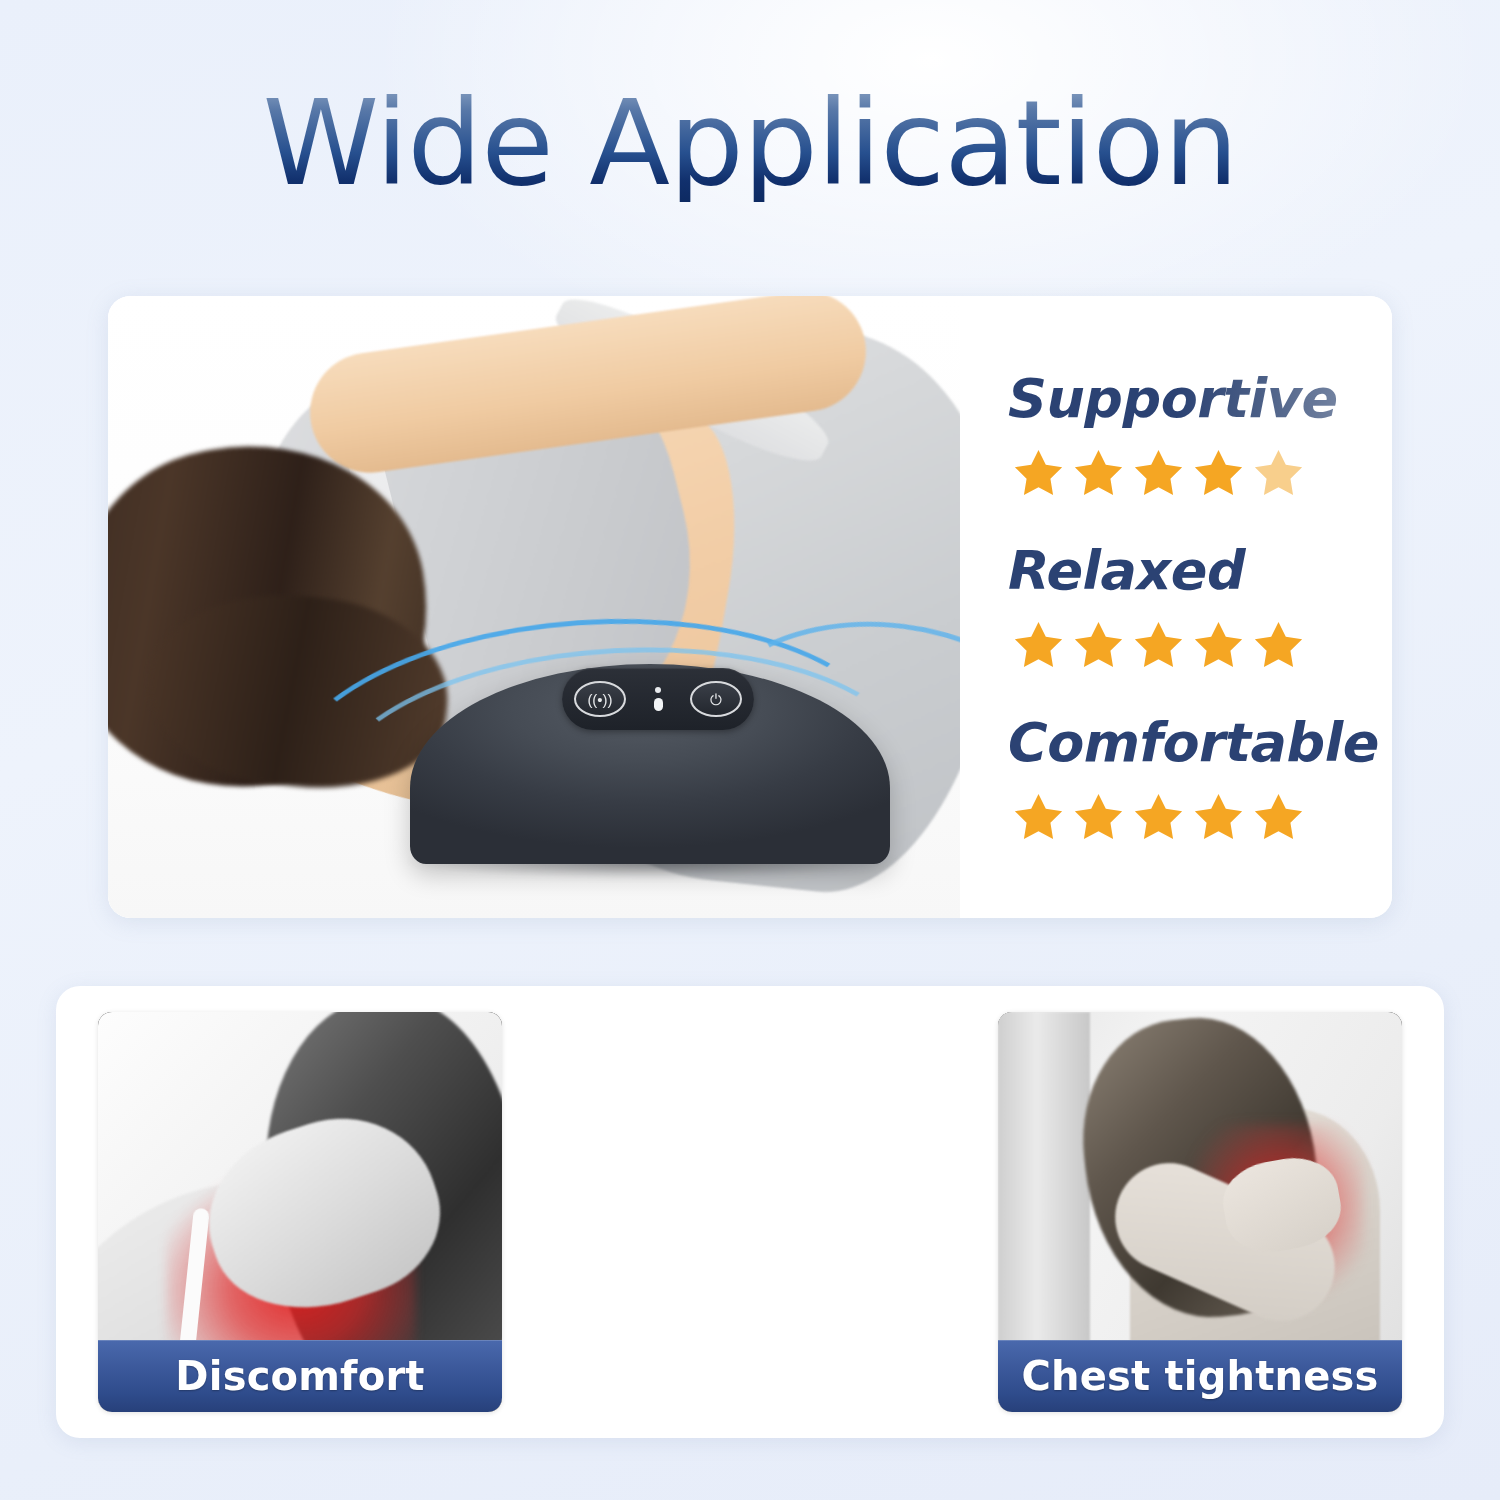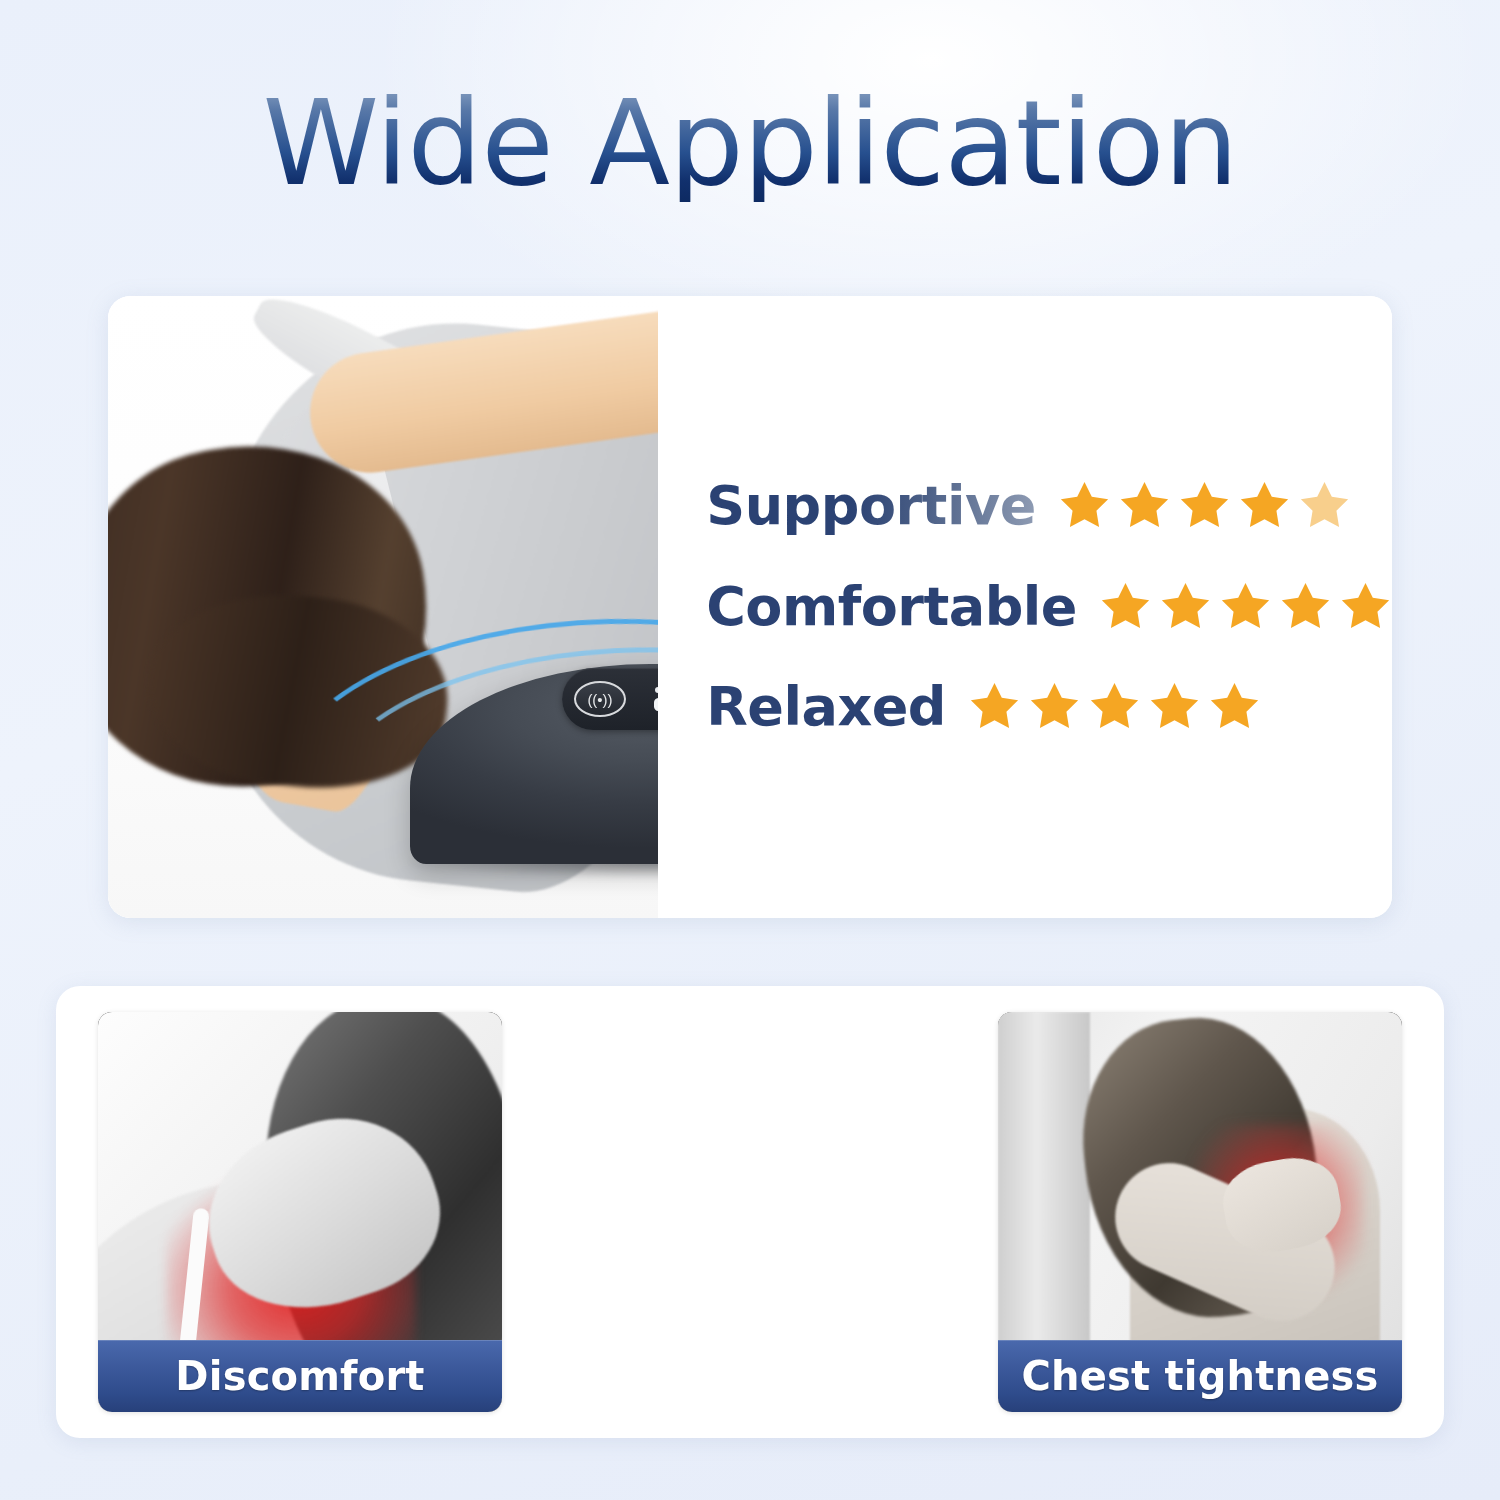--- a/index.html
+++ b/index.html
@@ -197,21 +197,21 @@
 
   
   .ratings {
     flex:1;
     background:#ffffff;
     display:flex; flex-direction:column;
     justify-content:center;
     padding:0 0 0 48px;
     gap:44px;
   }
-  .rating-row { display:flex; flex-direction:row; gap:18px; }
+  .rating-row { display:flex; flex-direction:column; gap:18px;font-style:italic; }
   .rating-label {
     font-size:54px;
     font-weight:bold;
     line-height:1.05;
     font-family:"DejaVu Sans","Liberation Sans",sans-serif;
     color:#2b4273;
     letter-spacing:-0.5px;
   }
   .rating-label.fade {
     background:linear-gradient(90deg,#2b4273 0%, #2b4273 44%, #4b5f86 66%, #8e9bb3 100%);
@@ -437,42 +437,42 @@
         <svg class="star" viewBox="0 0 24 24">
             <polygon fill="#f5a623" points="12,1.8 15.3,8.5 22.7,9.6 17.4,14.8 18.6,22.2 12,18.7 5.4,22.2 6.6,14.8 1.3,9.6 8.7,8.5"></polygon>
           </svg>
         <svg class="star" viewBox="0 0 24 24">
             <polygon fill="#f8cf8c" points="12,1.8 15.3,8.5 22.7,9.6 17.4,14.8 18.6,22.2 12,18.7 5.4,22.2 6.6,14.8 1.3,9.6 8.7,8.5"></polygon>
           </svg>
       </div>
     </div>
 
     <div class="rating-row">
-      <div class="rating-label">Comfortable</div>
+      <div class="rating-label">Relaxed</div>
       <div class="stars">
         <svg class="star" viewBox="0 0 24 24">
             <polygon fill="#f5a623" points="12,1.8 15.3,8.5 22.7,9.6 17.4,14.8 18.6,22.2 12,18.7 5.4,22.2 6.6,14.8 1.3,9.6 8.7,8.5"></polygon>
           </svg>
         <svg class="star" viewBox="0 0 24 24">
             <polygon fill="#f5a623" points="12,1.8 15.3,8.5 22.7,9.6 17.4,14.8 18.6,22.2 12,18.7 5.4,22.2 6.6,14.8 1.3,9.6 8.7,8.5"></polygon>
           </svg>
         <svg class="star" viewBox="0 0 24 24">
             <polygon fill="#f5a623" points="12,1.8 15.3,8.5 22.7,9.6 17.4,14.8 18.6,22.2 12,18.7 5.4,22.2 6.6,14.8 1.3,9.6 8.7,8.5"></polygon>
           </svg>
         <svg class="star" viewBox="0 0 24 24">
             <polygon fill="#f5a623" points="12,1.8 15.3,8.5 22.7,9.6 17.4,14.8 18.6,22.2 12,18.7 5.4,22.2 6.6,14.8 1.3,9.6 8.7,8.5"></polygon>
           </svg>
         <svg class="star" viewBox="0 0 24 24">
             <polygon fill="#f5a623" points="12,1.8 15.3,8.5 22.7,9.6 17.4,14.8 18.6,22.2 12,18.7 5.4,22.2 6.6,14.8 1.3,9.6 8.7,8.5"></polygon>
           </svg>
       </div>
     </div>
 
     <div class="rating-row">
-      <div class="rating-label">Relaxed</div>
+      <div class="rating-label">Comfortable</div>
       <div class="stars">
         <svg class="star" viewBox="0 0 24 24">
             <polygon fill="#f5a623" points="12,1.8 15.3,8.5 22.7,9.6 17.4,14.8 18.6,22.2 12,18.7 5.4,22.2 6.6,14.8 1.3,9.6 8.7,8.5"></polygon>
           </svg>
         <svg class="star" viewBox="0 0 24 24">
             <polygon fill="#f5a623" points="12,1.8 15.3,8.5 22.7,9.6 17.4,14.8 18.6,22.2 12,18.7 5.4,22.2 6.6,14.8 1.3,9.6 8.7,8.5"></polygon>
           </svg>
         <svg class="star" viewBox="0 0 24 24">
             <polygon fill="#f5a623" points="12,1.8 15.3,8.5 22.7,9.6 17.4,14.8 18.6,22.2 12,18.7 5.4,22.2 6.6,14.8 1.3,9.6 8.7,8.5"></polygon>
           </svg>

